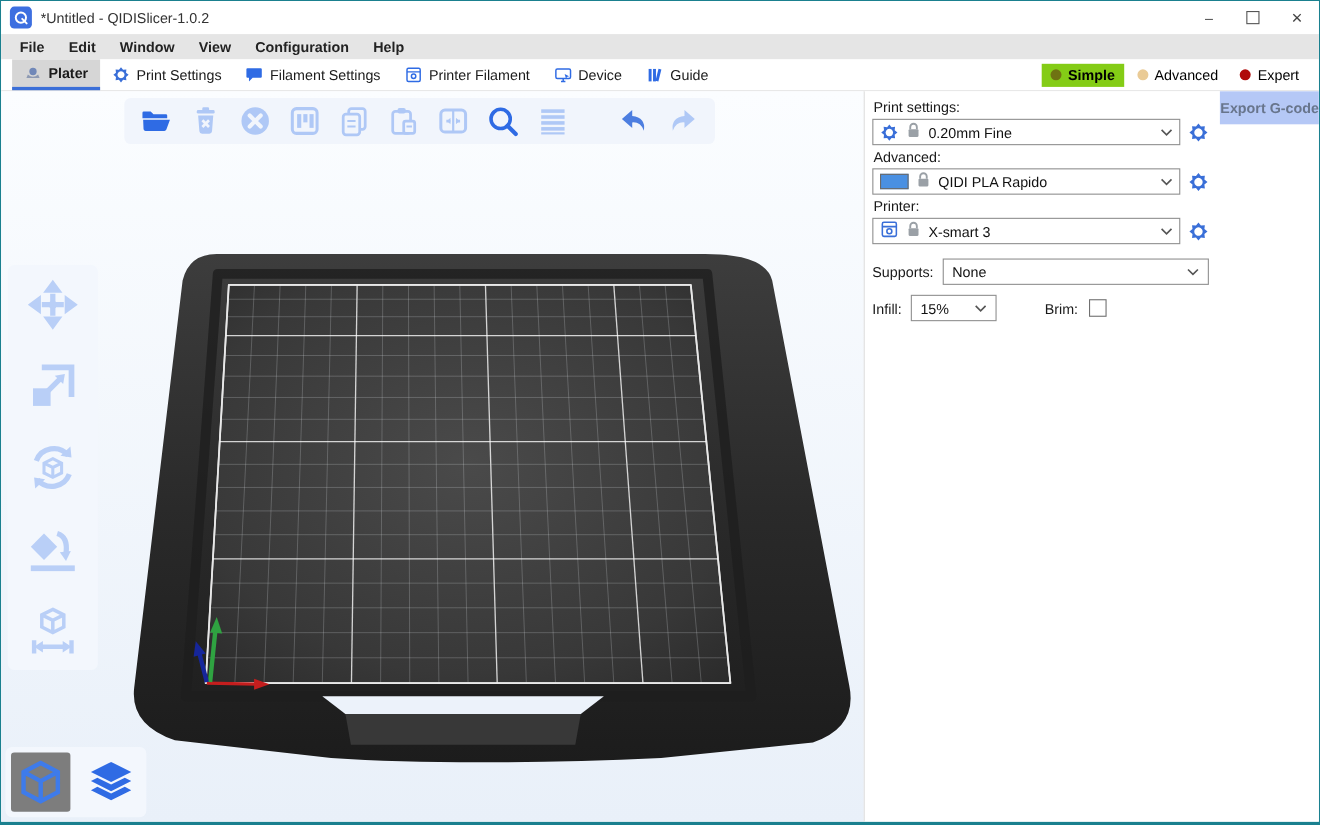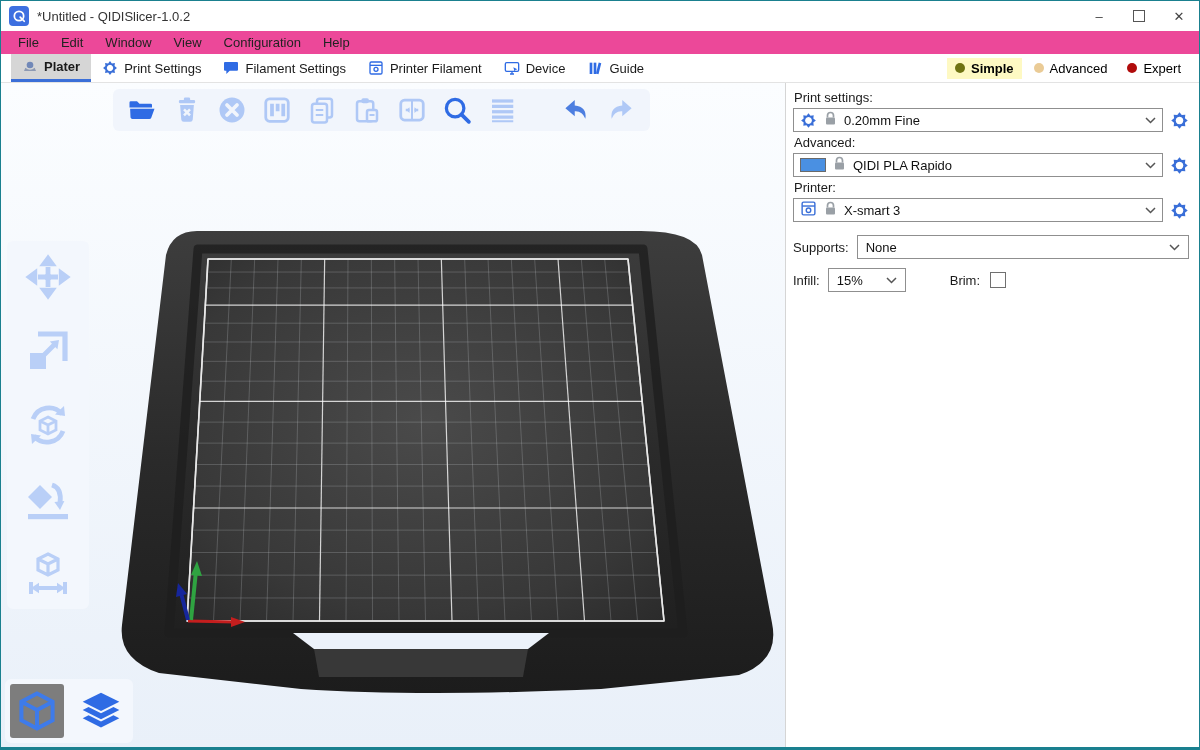--- a/index.html
+++ b/index.html
@@ -7,30 +7,30 @@
     border-bottom-width:3px;background:#fff;display:flex;flex-direction:column;overflow:hidden;}
   
   .titlebar{height:30px;display:flex;align-items:center;padding-left:8px;background:#fff;flex:0 0 auto;}
   .app-icon{width:20px;height:20px;border-radius:4px;background:#3D6FE0;display:flex;align-items:center;justify-content:center;}
   .app-icon svg{width:14px;height:14px;}
   .title-text{margin-left:8px;font-size:13px;color:#333;}
   .win-controls{margin-left:auto;display:flex;}
   .win-btn{width:40px;height:30px;display:flex;align-items:center;justify-content:center;color:#444;font-size:13px;cursor:pointer;}
   .max-glyph{width:10px;height:10px;border:1px solid #555;display:block;}
   
-  .menubar{height:23px;display:flex;align-items:center;padding-left:6px;background:#ec4899;flex:0 0 auto;}
+  .menubar{height:23px;display:flex;align-items:center;padding-left:6px;background:#e5e5e5;flex:0 0 auto;font-weight:bold;}
   .menu-item{padding:0 11px;font-size:13px;color:#222;cursor:default;}
   
   .tabbar{height:28px;display:flex;align-items:stretch;background:#fff;border-bottom:1px solid #e3e3e3;flex:0 0 auto;padding-left:10px;}
   .tab{display:flex;align-items:center;gap:6px;padding:0 11px;font-size:13px;color:#1a1a1a;cursor:pointer;box-sizing:border-box;}
   .tab.active{background:#D6D6D6;border-bottom:3px solid #3B6FD8;font-weight:bold;}
   .tab svg{width:16px;height:16px;}
   .modes{margin-left:auto;display:flex;align-items:center;padding-right:10px;gap:4px;}
   .mode{display:flex;align-items:center;gap:6px;padding:3px 8px;font-size:13px;cursor:pointer;}
-  .mode.active{background:#fef9c3;font-weight:bold;}
+  .mode.active{background:#84cc16;font-weight:bold;}
   .mode-dot{width:10px;height:10px;border-radius:50%;}
   
   .main{flex:1;display:flex;min-height:0;}
   .viewport{flex:1;position:relative;background:linear-gradient(#FBFDFF,#E9F0F9);overflow:hidden;}
   .bed-svg{position:absolute;left:0;top:0;}
   
   .toolbar{position:absolute;left:112px;top:6px;display:flex;align-items:center;gap:15px;
     background:#F1F5FC;border-radius:6px;padding:6px 14px;}
   .tb-icon{width:30px;height:30px;cursor:pointer;display:flex;}
   .tb-icon svg{width:30px;height:30px;}
@@ -453,15 +453,16 @@
             <svg class="chev" style="margin-left:auto" width="11" height="7" viewBox="0 0 11 7">
                 <path d="M1 1 l4.5 4.5 L10 1" fill="none" stroke="#555" stroke-width="1.5"></path>
               </svg>
           </div>
           <span style="width:28px"></span>
           <span class="field-label" style="margin:0">Brim:</span>
           <span class="brim-check"></span>
         </div>
 
       </div>
+      <div class="export-btn">Export G-code</div>
     </div>
   </div>
 </div>
 
 </body></html>

